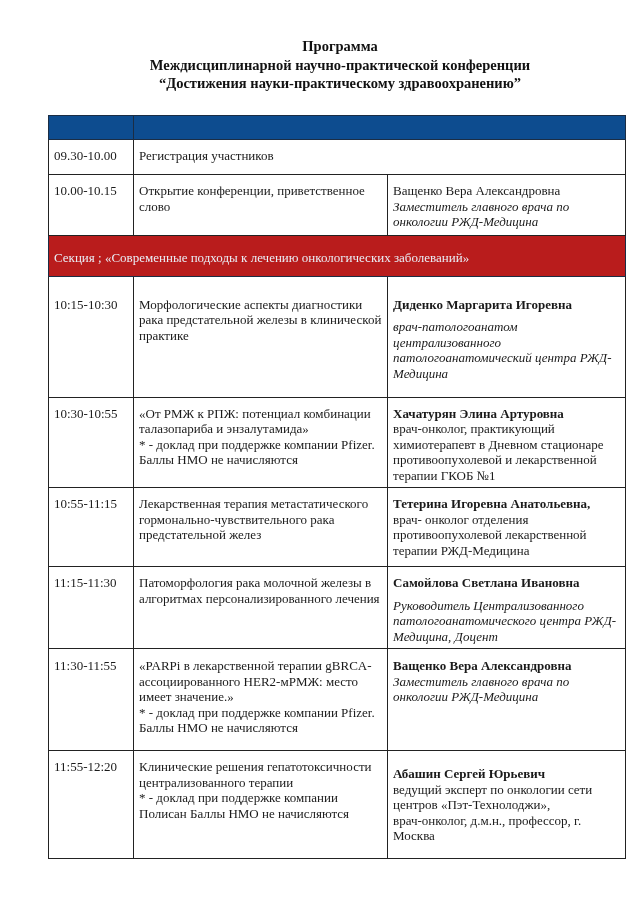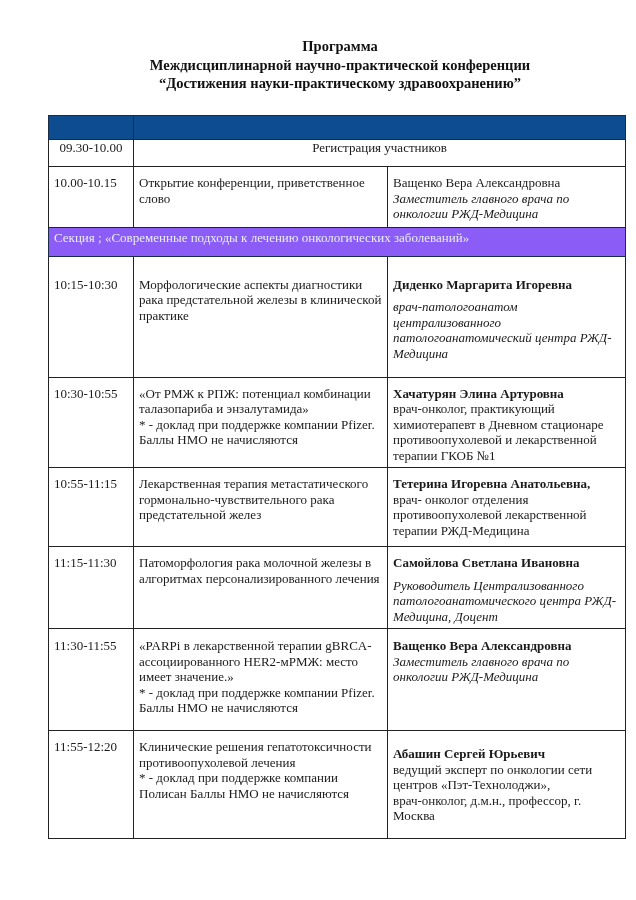--- a/index.html
+++ b/index.html
@@ -15,28 +15,28 @@
     table.program {
       position: absolute; top: 115px; left: 48px; width: 577px;
       border-collapse: collapse; table-layout: fixed; font-size: 13px; line-height: 15.5px;
     }
     table.program td {
       border: 1.3px solid #222; vertical-align: top; padding: 6px 5px 4px 5px;
     }
     col.c1 { width: 85px; } col.c2 { width: 254px; } col.c3 { width: 238px; }
     tr.head td { background: #0d4c8f; height: 15px; padding: 4px; border-color: #1b2d44; }
     tr.section td {
-      background: #8b5cf6; color: #e9eef6; font-size: 13px; padding: 2px 5px 10px 5px; border-color: #1b2d44;
+      background: #b91c1c; color: #e9eef6; font-size: 13px; padding: 14px 5px 10px 5px; border-color: #1b2d44;
     }
     .time { color: #1a1a1a; white-space: nowrap; }
     .name-bold { font-weight: bold; }
     .role-italic { font-style: italic; }
     .gap { margin-top: 7px; }
     .gap-lg { }
-    tr.r-reg td { height: 22px; padding-top: 0; text-align: center; }
+    tr.r-reg td { height: 22px; padding-top: 8px; }
     tr.r-open td { height: 48px; padding-top: 8px; }
     tr.r-1 td { height: 96px; padding-top: 20px; }
     tr.r-2 td { height: 76px; padding-top: 8px; }
     tr.r-3 td { height: 66px; padding-top: 8px; }
     tr.r-4 td { height: 68px; padding-top: 8px; }
     tr.r-5 td { height: 88px; padding-top: 9px; }
     tr.r-6 td { height: 95px; padding-top: 8px; }
   </style>
 </head>
 <body>
@@ -125,21 +125,21 @@
     </td>
     <td>
       <div class="name-bold">Ващенко Вера Александровна</div>
       <div class="role-italic">Заместитель главного врача по онкологии РЖД-Медицина</div>
     </td>
   </tr>
 
   <tr class="r-6">
     <td class="time">11:55-12:20</td>
     <td>
-      <div>Клинические решения гепатотоксичности противоопухолевой лечения</div>
+      <div>Клинические решения гепатотоксичности централизованного терапии</div>
       <div>* - доклад при поддержке компании Полисан Баллы НМО не начисляются</div>
     </td>
     <td>
       <div class="name-bold gap">Абашин Сергей Юрьевич</div>
       <div class="gap-lg">ведущий эксперт по онкологии сети центров «Пэт-Технолоджи»,</div>
       <div class="gap-lg">врач-онколог, д.м.н., профессор, г. Москва</div>
     </td>
   </tr>
 </tbody>
   </table>

